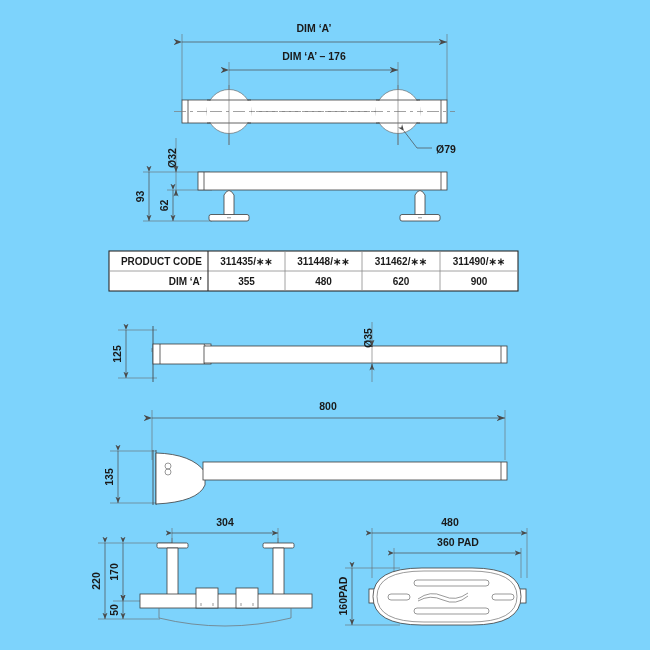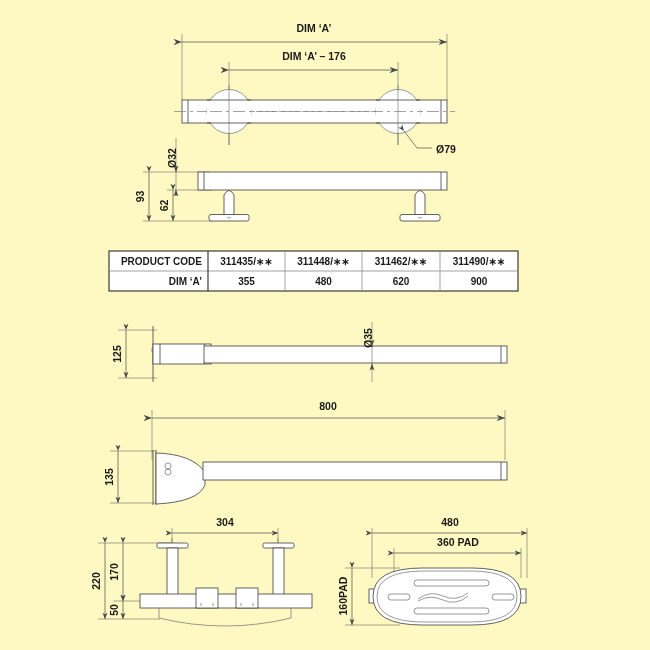--- a/index.html
+++ b/index.html
@@ -7,21 +7,21 @@
     padding: 0;
     background: #ffffff;
   }
   body {
     font-family: "Liberation Sans", sans-serif;
   }
   #sheet {
     position: relative;
     width: 650px;
     height: 650px;
-    background: #fef9c3;
+    background: #7dd3fc;
     overflow: hidden;
   }
   #sheet svg {
     display: block;
   }
   .dimtext {
     font-family: "Liberation Sans", sans-serif;
     font-size: 10.5px;
     font-weight: bold;
     fill: #1a1a1a;

